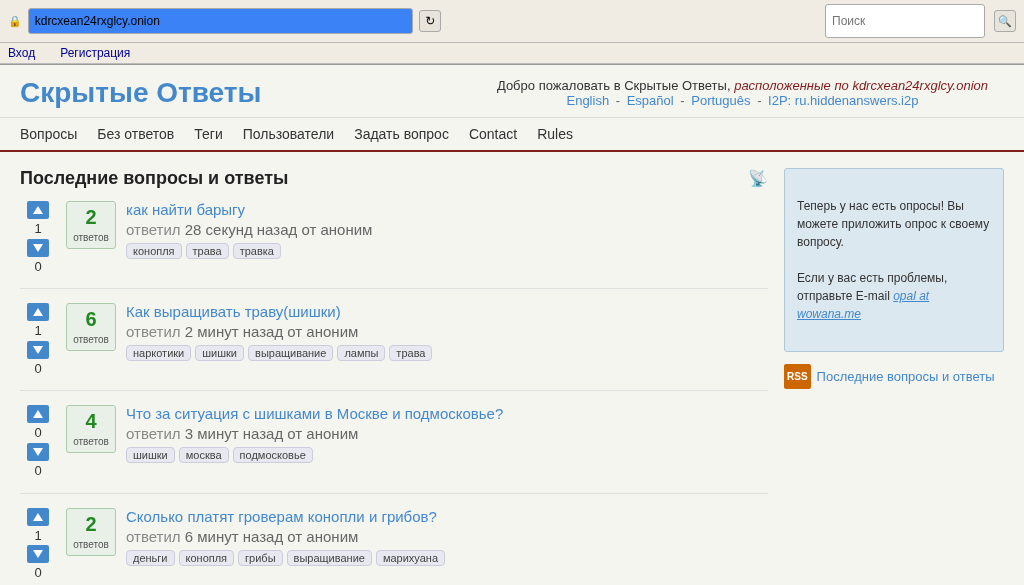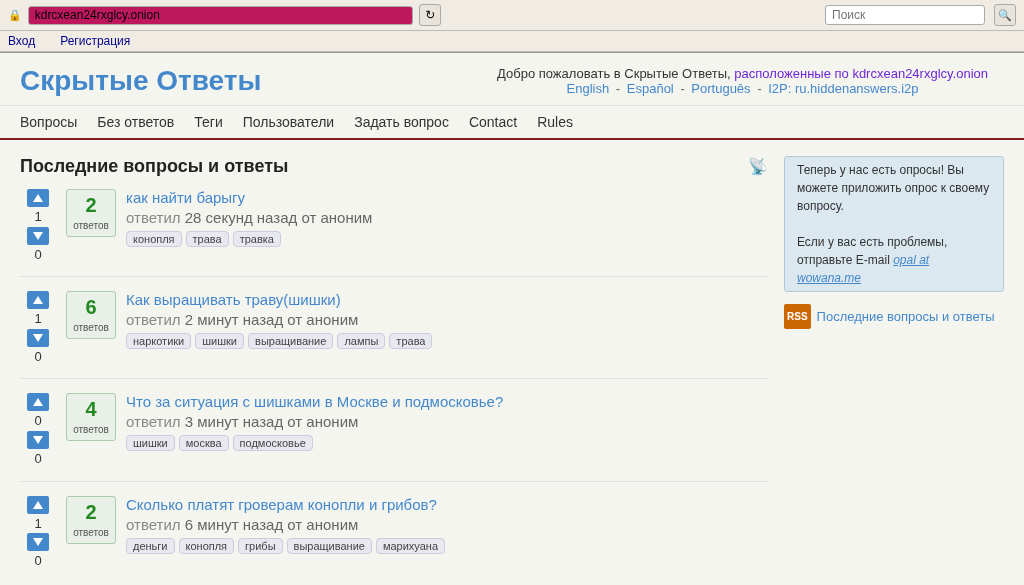--- a/index.html
+++ b/index.html
@@ -21,38 +21,38 @@
     .address-icon {
       font-size: 11px;
       color: #555;
     }
     .address-bar {
       flex: 1;
       border: 1px solid #aaa;
       border-radius: 3px;
       padding: 2px 6px;
       font-size: 12px;
-      background: #be185d;
-      height: 19px;
+      background: #3b82f6;
+      height: 26px;
     }
     .reload-btn {
       width: 22px; height: 22px;
       border: 1px solid #aaa;
       background: #e8e4dc;
       border-radius: 3px;
       cursor: pointer;
       font-size: 12px;
       display: flex; align-items: center; justify-content: center;
     }
     .search-input {
       border: 1px solid #aaa;
       border-radius: 3px;
       padding: 2px 6px;
       font-size: 12px;
-      height: 20px;
+      height: 34px;
       width: 160px;
     }
     .search-btn {
       width: 22px; height: 22px;
       border: 1px solid #aaa;
       background: #e8e4dc;
       border-radius: 3px;
       cursor: pointer;
       margin-left: 3px;
       font-size: 11px;
@@ -93,21 +93,22 @@
       color: #4488cc;
     }
     .header-right {
       text-align: center;
       font-size: 13px;
     }
     .header-welcome {
       color: #333;
     }
     .header-welcome .site-link {
-      color: #6d28d9;
+      color: #7f1d1d;
+      font-style: italic;
     }
     .header-langs {
       color: #4488cc;
       font-size: 13px;
     }
     .header-langs a {
       color: #4488cc;
       text-decoration: none;
     }
     .header-langs .separator { color: #666; margin: 0 3px; }
@@ -253,21 +254,21 @@
       padding: 1px 6px;
       font-size: 11px;
       color: #444;
     }
 
     
     .sidebar-box {
       background: #dce8f0;
       border: 1px solid #b0c8d8;
       border-radius: 3px;
-      padding: 4px 12px;
+      padding: 28px 12px;
       margin-bottom: 12px;
       font-size: 12px;
       color: #333;
       line-height: 1.5;
     }
     .sidebar-box .email-link {
       color: #4488cc;
       font-style: italic;
     }
     .sidebar-rss-link {

